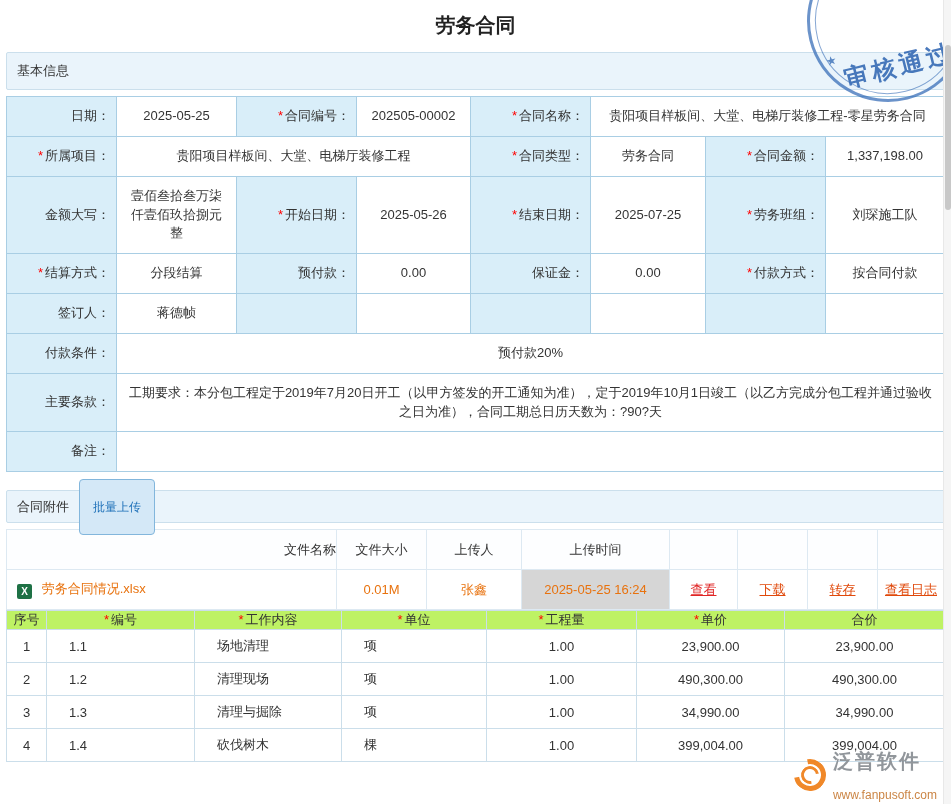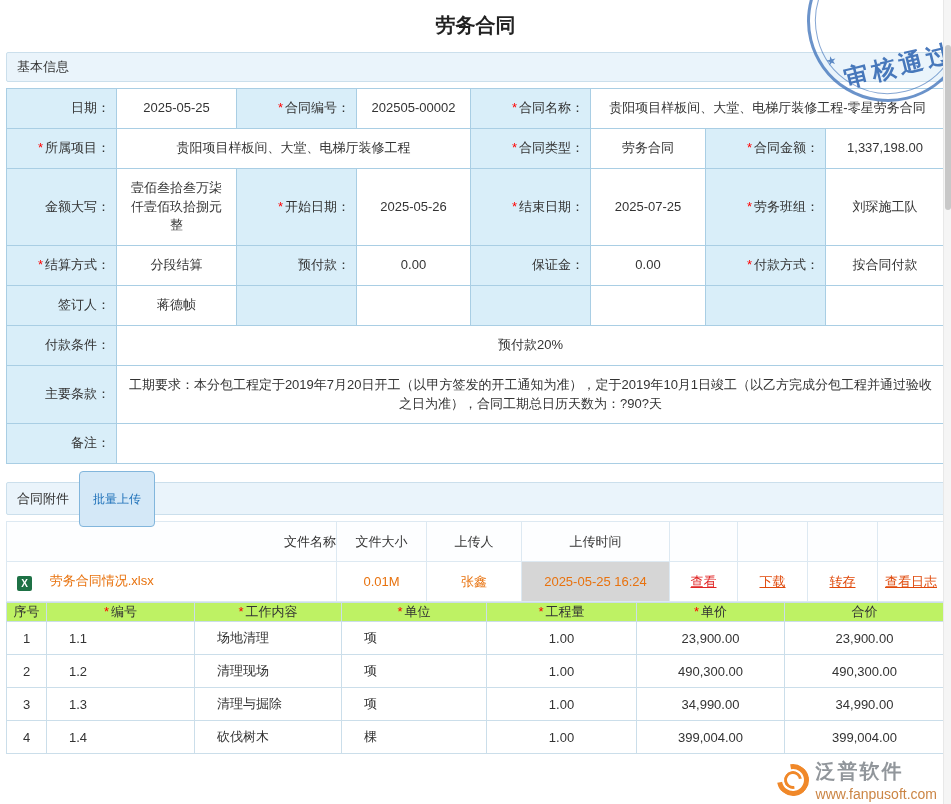--- a/index.html
+++ b/index.html
@@ -11,21 +11,21 @@
     font-size:13px; color:#333;
   }
   .page { position:absolute; inset:0; padding:0 6px; }
 
   
   .title { text-align:center; font-size:20px; font-weight:bold; color:#222; padding:12px 0 13px; }
 
   
   .section-bar {
     background:#EAF4FB; border:1px solid #CBDFEC; border-radius:2px;
-    height:30px; display:flex; align-items:center; gap:10px;
+    height:38px; display:flex; align-items:center; gap:10px;
     padding:0 10px; margin-bottom:6px; color:#333;
   }
   .attach-bar { margin-top:18px; height:33px; }
   .boq-bar { margin-top:13px; height:33px; }
 
   .btn {
     background:#D4E8F7; border:1px solid #82B6DC; color:#1C6FB8;
     font-size:12px; padding:20px 13px; border-radius:4px; cursor:pointer;
     font-family:inherit; line-height:1.2;
   }
@@ -43,21 +43,21 @@
   
   .attach-table th, .attach-table td { border:1px solid #DDE9F2; font-weight:normal; height:40px; vertical-align:middle; }
   .attach-table th { background:#FDFEFF; text-align:center; color:#333; }
   .attach-table th.file-head { text-align:right; padding-left:12px; }
   .attach-table td { background:#fff; text-align:center; }
   .attach-table td.file-cell { text-align:left; padding-left:10px; }
   .a1{width:330px}.a2{width:90px}.a3{width:95px}.a4{width:148px}
   .a5{width:68px}.a6{width:70px}.a7{width:70px}
   .orange { color:#E8720E; }
   .time-cell { background:#D6D6D6 !important; }
-  .file-link { color:#E8720E; text-decoration:none; cursor:pointer;margin-left:8px; }
+  .file-link { color:#E8720E; text-decoration:none; cursor:pointer; }
   .action-link { color:#E0490B; text-decoration:underline; cursor:pointer; }
   .action-red { color:#E02525; }
   .xls-icon {
     display:inline-block; width:15px; height:15px; background:#1E7145; color:#fff;
     font-size:10px; font-weight:bold; text-align:center; line-height:15px;
     border-radius:2px; margin-right:6px; vertical-align:-2px;
   }
   .xls-icon::before { content:"X"; }
 
   
@@ -88,21 +88,21 @@
   .watermark { position:absolute; right:14px; bottom:2px; display:flex; align-items:center; gap:7px; z-index:30; opacity:.95; }
   .wm-logo {
     width:32px; height:32px; border:5px solid #F0821E; border-radius:50%;
     border-left-color:transparent; transform:rotate(35deg); position:relative;
   }
   .wm-logo::before {
     content:""; position:absolute; inset:2px; border:3px solid #F0821E;
     border-radius:50%; border-right-color:transparent;
   }
   .wm-brand { font-size:20px; font-weight:bold; color:#8C9196; letter-spacing:2px; }
-  .wm-site { font-size:14px; color:#C87E3A; margin-top:1px; }
+  .wm-site { font-size:12px; color:#C87E3A; margin-top:13px; }
 
   
   .scrollbar { position:absolute; right:0; top:0; bottom:0; width:8px; background:#F5F5F5; border-left:1px solid #E8E8E8; z-index:60; }
   .scroll-thumb { position:absolute; left:1px; top:45px; width:6px; height:165px; background:#C8C8C8; border-radius:3px; }
 </style>
 </head>
 <body>
 
 <div class="page">
 

